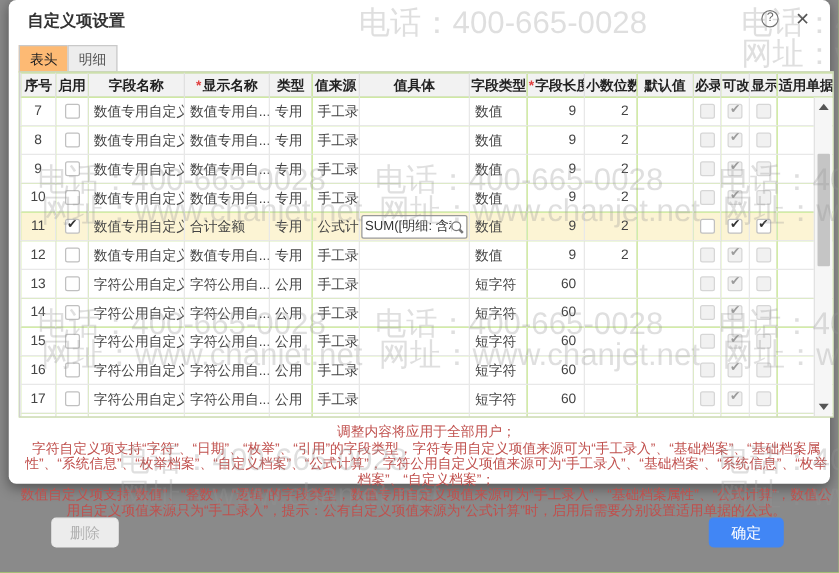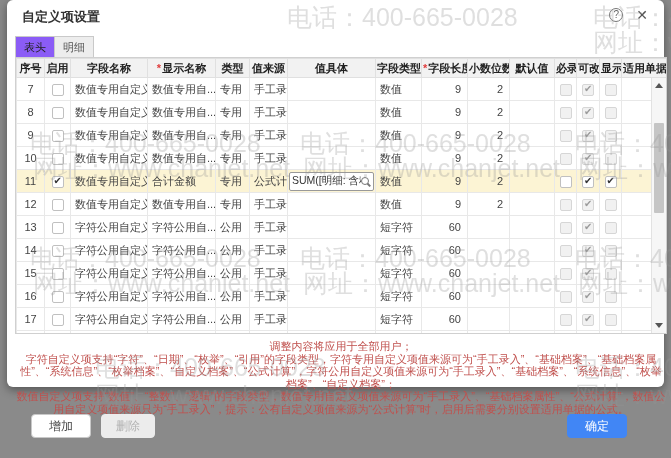--- a/index.html
+++ b/index.html
@@ -11,21 +11,21 @@
   .dialog{position:absolute;left:7px;top:0;width:657px;height:387px;background:#fff;
     border-radius:6px;box-shadow:0 3px 10px rgba(0,0,0,.4);}
   .dlg-title{position:absolute;left:15px;top:8px;font-size:13px;font-weight:bold;color:#333;}
   .dlg-icons{position:absolute;right:16px;top:8px;display:flex;align-items:center;gap:13px;}
   .help{width:14px;height:14px;border:1px solid #777;border-radius:50%;color:#666;font-size:10px;
     line-height:12px;text-align:center;cursor:pointer;}
   .close{font-size:14px;color:#555;cursor:pointer;line-height:14px;}
   .tabs{position:absolute;left:8px;top:36px;display:flex;}
   .tab{font-size:11px;padding:3px 8px 2px;border:1px solid #c9c9c9;background:#ededed;color:#555;cursor:pointer;}
   .tab + .tab{margin-left:-1px;}
-  .tab.active{background:#8b5cf6;color:#222;}
+  .tab.active{background:#fdba74;color:#222;}
   .table-wrap{position:absolute;left:8px;top:57px;width:652px;height:277px;border:1px solid #d0d0d0;
     overflow:hidden;background:#bef264;}
   table{border-collapse:collapse;table-layout:fixed;width:652px;}
   th{height:19px;background:#f2f2f2;border:1px solid #e0e0e0;font-size:11px;font-weight:bold;color:#222;
     text-align:center;padding:0 1px;white-space:nowrap;overflow:hidden;}
   td{height:23px;border:1px solid var(--grid);font-size:11px;color:#444;padding:0 4px;
     white-space:nowrap;overflow:hidden;background:#fff;}
   td.c{text-align:center;padding:0 1px;}
   td.r{text-align:right;padding:0 6px;}
   tr.sel td{background:var(--sel);margin-left:16px;}
@@ -338,21 +338,20 @@
     </div>
   </div>
 
   <div class="notes">
     <div>调整内容将应用于全部用户；</div>
     <div>字符自定义项支持“字符”、“日期”、“枚举”、“引用”的字段类型，字符专用自定义项值来源可为“手工录入”、“基础档案”、“基础档案属性”、“系统信息”、“枚举档案”、“自定义档案”、“公式计算”，字符公用自定义项值来源可为“手工录入”、“基础档案”、“系统信息”、“枚举档案”、“自定义档案”；</div>
     <div>数值自定义项支持“数值”、“整数”、“逻辑”的字段类型，数值专用自定义项值来源可为“手工录入”、“基础档案属性”、“公式计算”，数值公用自定义项值来源只为“手工录入”，提示：公有自定义项值来源为“公式计算”时，启用后需要分别设置适用单据的公式。</div>
   </div>
 
   <div class="footer">
-    <button class="btn btn-add">增加</button>
     <div class="sp10"></div>
     <button class="btn btn-dis">删除</button>
     <div class="sp28"></div>
     <div class="grow"></div>
     <button class="btn btn-ok">确定</button>
     <div class="sp13"></div>
   </div>
 </div>
 
 <div class="wm-layer">

